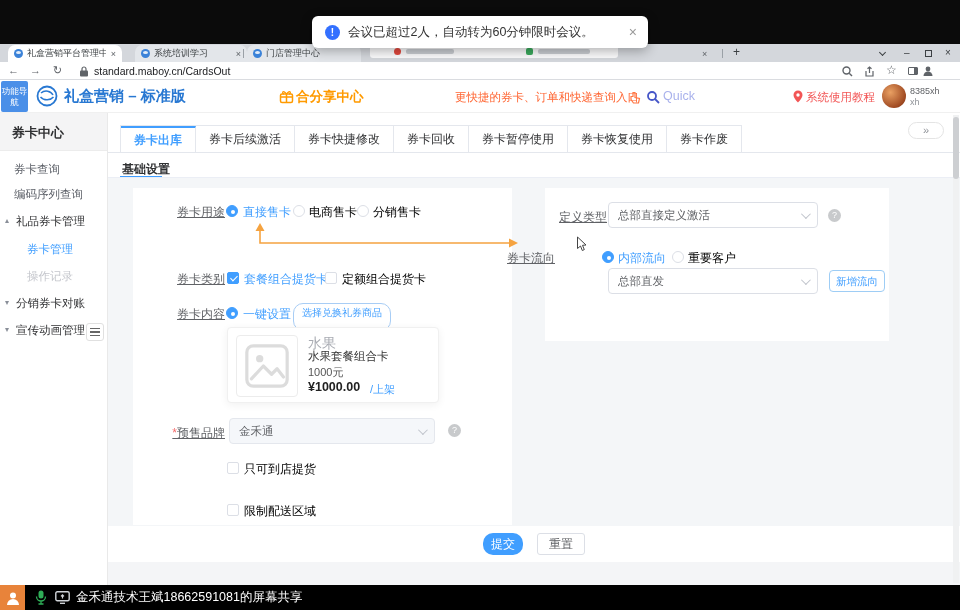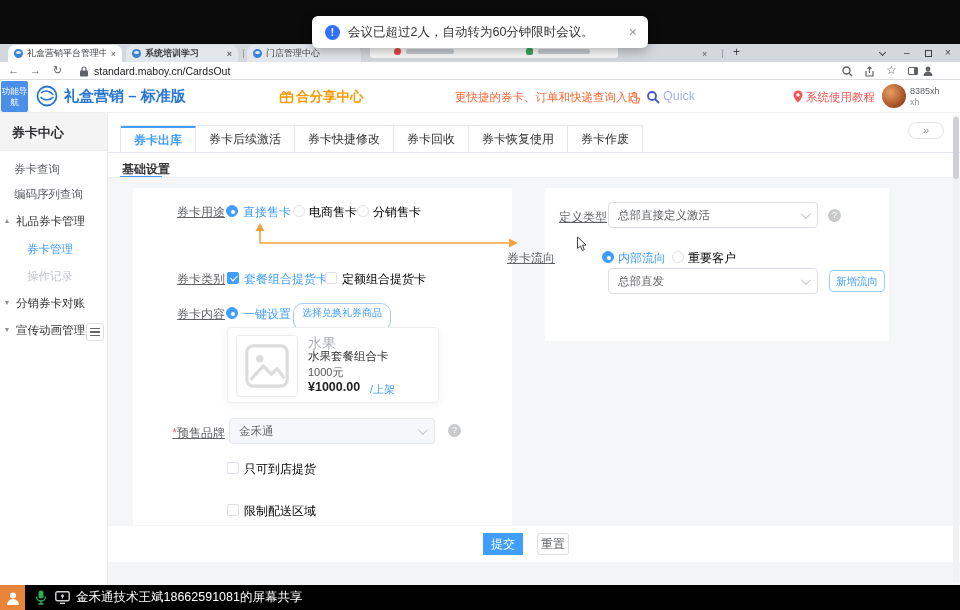--- a/index.html
+++ b/index.html
@@ -54,22 +54,22 @@
   .mtab:last-child{border-right:none;}
   .mtab.active{color:#409eff;border-top:2px solid #409eff;line-height:24px;font-weight:bold;}
   .tabsline{position:absolute;left:0;top:39px;width:852px;height:1px;background:#e4e7ed;}
   .expandpill{position:absolute;left:800px;top:9px;width:36px;height:17px;border:1px solid #e4e4e4;border-radius:9px;color:#909399;font-size:11px;text-align:center;line-height:15px;background:#fff;}
   .subtab{position:absolute;left:14px;top:48px;font-size:12px;font-weight:bold;color:#303133;}
   .subtab-underline{position:absolute;left:12px;top:63px;width:42px;height:2px;background:#409eff;}
   .subtab-line{position:absolute;left:0;top:64px;width:852px;height:1px;background:#ebeef5;}
   .formbg{position:absolute;left:0;top:65px;width:852px;height:348px;background:#f4f6f8;}
   .panel{position:absolute;background:#fff;}
   .footerbar{position:absolute;left:0;top:413px;width:852px;height:36px;background:#fff;}
-  .btn-primary{position:absolute;left:375px;top:7px;width:40px;height:22px;background:#409eff;border-radius:0;color:#fff;font-size:12px;text-align:center;line-height:22px;}
-  .btn-plain{position:absolute;left:429px;top:7px;width:32px;height:22px;background:#fff;border:1px solid #dcdfe6;border-radius:3px;color:#606266;font-size:12px;text-align:center;line-height:20px;}
+  .btn-primary{position:absolute;left:375px;top:7px;width:40px;height:22px;background:#409eff;border-radius:10px;color:#fff;font-size:12px;text-align:center;line-height:22px;}
+  .btn-plain{position:absolute;left:429px;top:7px;width:48px;height:22px;background:#fff;border:1px solid #dcdfe6;border-radius:3px;color:#606266;font-size:12px;text-align:center;line-height:20px;}
 
   
   .flabel{position:absolute;width:92px;text-align:right;font-size:12px;color:#606266;white-space:nowrap;text-decoration:underline;}
   .rd{position:absolute;width:12px;height:12px;border:1px solid #dcdfe6;border-radius:50%;background:#fff;}
   .rd.on{background:#409eff;border-color:#409eff;}
   .rd.on::after{content:"";position:absolute;left:3.5px;top:3.5px;width:4px;height:4px;border-radius:50%;background:#fff;}
   .cb{position:absolute;width:12px;height:12px;border:1px solid #dcdfe6;border-radius:2px;background:#fff;}
   .cb.checked{background:#409eff;border-color:#409eff;}
   .cb.checked::after{content:"";position:absolute;left:3.5px;top:1px;width:3px;height:6px;border:solid #fff;border-width:0 1.5px 1.5px 0;transform:rotate(45deg);}
   .optxt{position:absolute;font-size:12px;color:#000000;white-space:nowrap;}
@@ -112,21 +112,21 @@
 <body>
 
 <div class="screen">
 
   <div class="tabstrip">
     <div class="btab active" style="left:8px;width:114px;">
       <span class="favicon"></span>
       <span class="tlabel">礼盒营销平台管理中心</span>
       <span class="tclose">×</span>
     </div>
-    <div class="btab inactive" style="left:126px;width:112px;font-weight:bold;">
+    <div class="btab inactive" style="left:135px;width:112px;">
       <span class="favicon"></span>
       <span class="tlabel">系统培训学习</span>
       <span class="tclose">×</span>
     </div>
     <span class="tsep" style="left:243px;"></span>
     <div class="btab inactive" style="left:247px;width:114px;">
       <span class="favicon"></span>
       <span class="tlabel">门店管理中心</span>
     </div>
     <span class="winbtn" style="left:702px;top:4px;font-size:9px;color:#5f6368;">×</span>
@@ -229,20 +229,21 @@
         </span>
     </div>
 
     <div class="main">
       <div class="mtop"></div>
       <div class="tabsrow">
         <span class="mtab active">券卡出库</span>
         <span class="mtab">券卡后续激活</span>
         <span class="mtab">券卡快捷修改</span>
         <span class="mtab">券卡回收</span>
+        <span class="mtab">券卡暂停使用</span>
         <span class="mtab">券卡恢复使用</span>
         <span class="mtab">券卡作废</span>
       </div>
       <div class="tabsline"></div>
       <span class="expandpill">»</span>
       <span class="subtab">基础设置</span>
       <span class="subtab-underline"></span>
       <span class="subtab-line"></span>
       <div class="formbg"></div>
 

